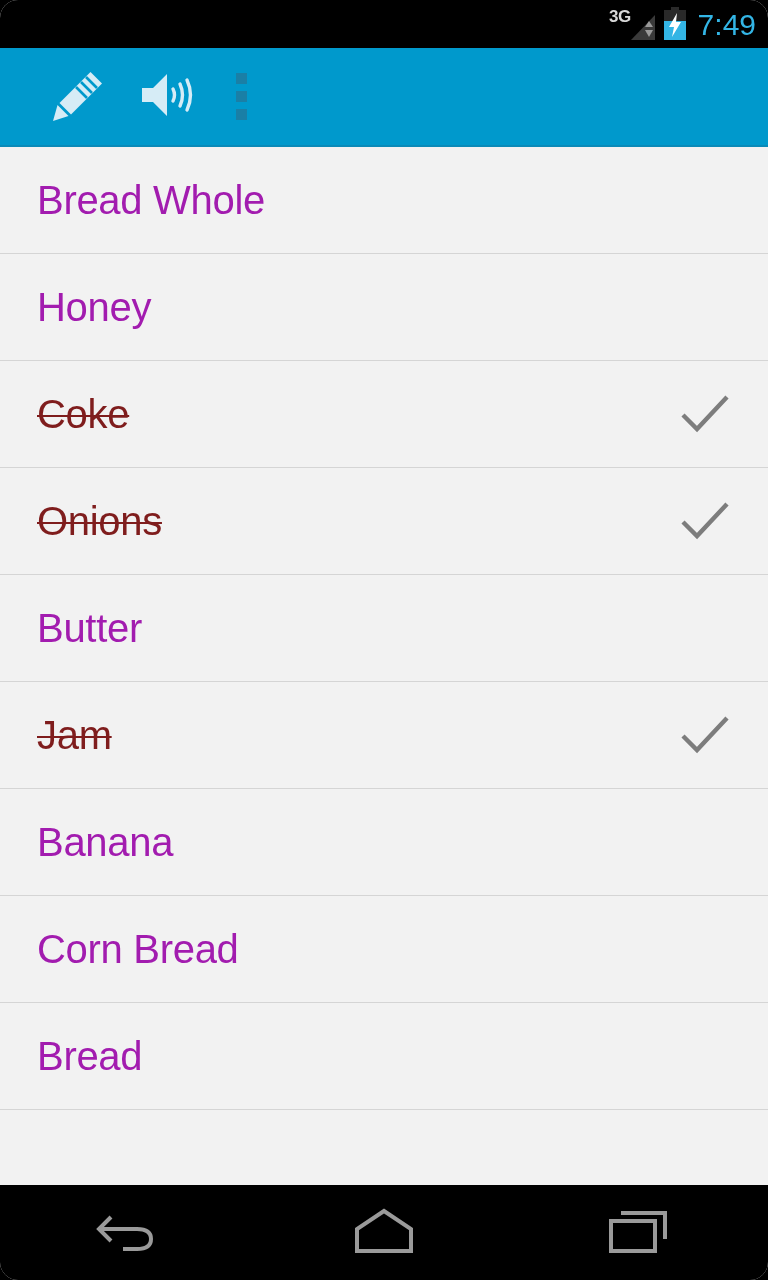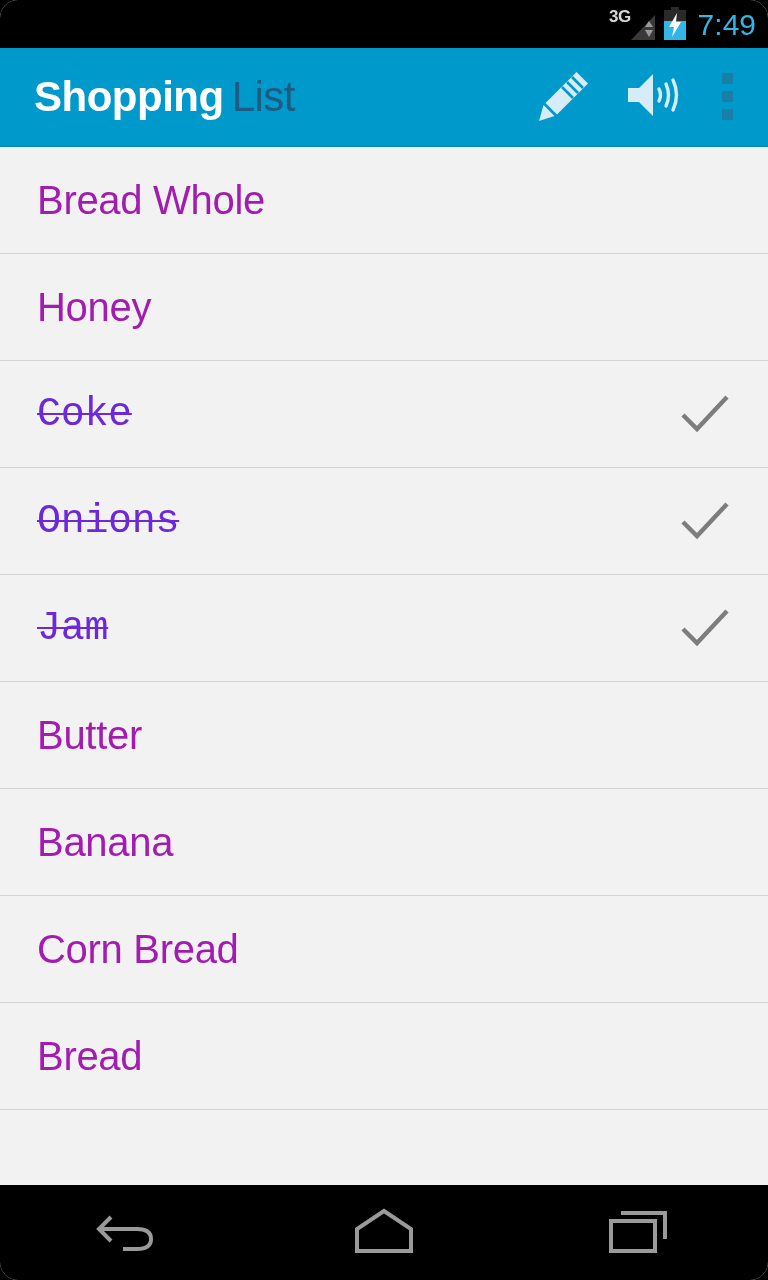--- a/index.html
+++ b/index.html
@@ -146,24 +146,23 @@
   .row-label {
     font-size: 40px;
     color: #a21caf;
     font-weight: normal;
     letter-spacing: -0.3px;
     flex: 1 1 auto;
     white-space: nowrap;
     overflow: hidden;
   }
   .row.done .row-label {
-    color: #6d28d9;
+    color: #7f1d1d;
     text-decoration: line-through;
     text-decoration-thickness: 2px;
-    font-family: Liberation Mono, monospace;
   }
   .check {
     width: 54px;
     height: 54px;
     flex: 0 0 auto;
   }
 
   
   .nav-bar {
     height: 95px;
@@ -207,23 +206,20 @@
           <rect x="2" y="14" width="22" height="19" fill="#33b5e5"></rect>
           <polygon points="15,6 7,20 12,20 10,30 19,15 14,15" fill="#ffffff"></polygon>
         </svg>
       </div>
 
       <span class="status-time">7:49</span>
     </div>
   </div>
 
   <div class="action-bar">
-    <div class="app-title">
-      <span class="title-strong">Shopping</span><span class="title-light">List</span>
-    </div>
 
     <div class="ab-actions">
 
       <div class="ab-btn">
         <span>
           <svg width="62" height="62" viewBox="0 0 62 62">
             <g fill="#d6ecf6">
               <polygon points="43.5,8 55,19.5 24,50.5 12.5,39 "></polygon>
               <polygon points="10.5,41 21.5,52 6,57 "></polygon>
             </g>
@@ -283,31 +279,31 @@
 
     <div class="row done">
       <span class="row-label">Onions</span>
       <span class="check">
         <svg width="54" height="54" viewBox="0 0 54 54">
           <polyline points="5,28 19,42 49,10" fill="none" stroke="#7d7d7d" stroke-width="4.4"></polyline>
         </svg>
       </span>
     </div>
 
+    <div class="row">
+      <span class="row-label">Butter</span>
+    </div>
+
     <div class="row done">
       <span class="row-label">Jam</span>
       <span class="check">
         <svg width="54" height="54" viewBox="0 0 54 54">
           <polyline points="5,28 19,42 49,10" fill="none" stroke="#7d7d7d" stroke-width="4.4"></polyline>
         </svg>
       </span>
-    </div>
-
-    <div class="row">
-      <span class="row-label">Butter</span>
     </div>
 
 
     <div class="row">
       <span class="row-label">Banana</span>
     </div>
 
     <div class="row">
       <span class="row-label">Corn Bread</span>
     </div>

